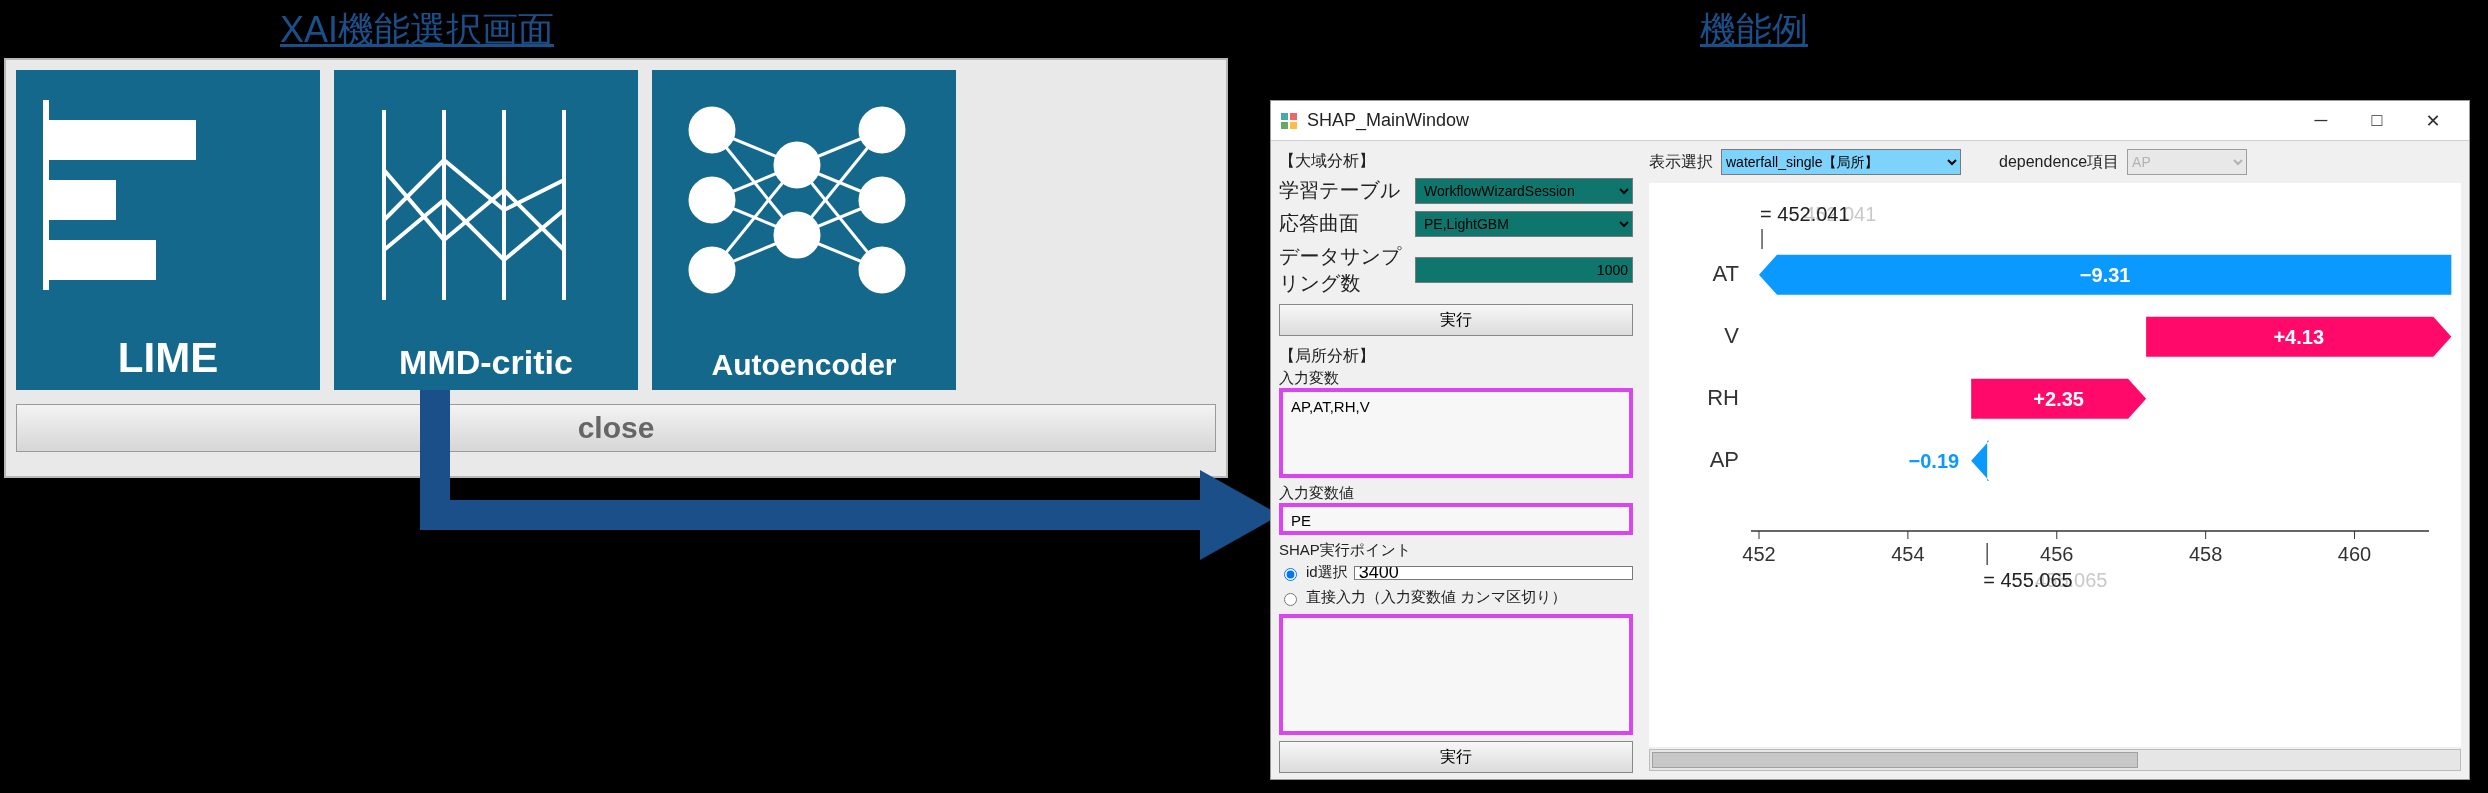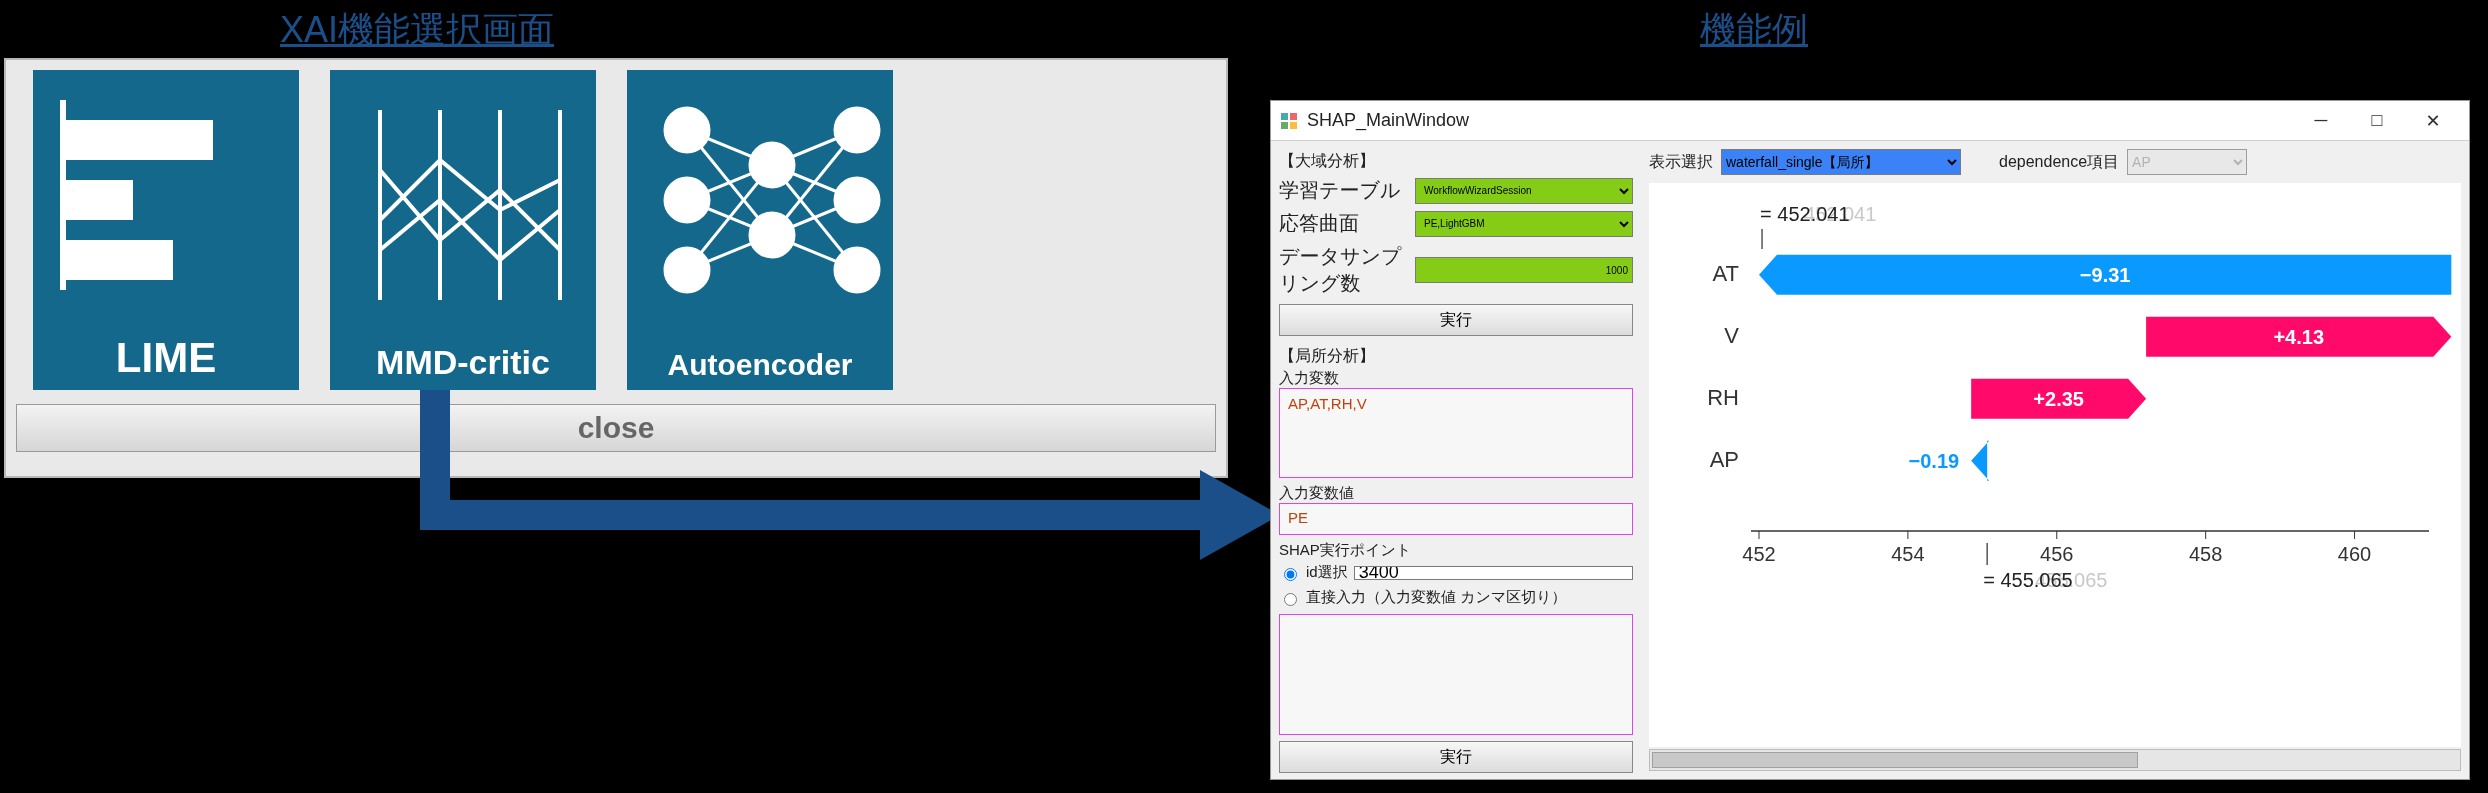--- a/index.html
+++ b/index.html
@@ -38,26 +38,25 @@
     width: 1224px; height: 420px;
     background: #e9e9e9;
     border: 2px solid #b7b7b7;
     padding: 10px 10px 0 10px;
   }
   .tile-row {
     display: flex;
     gap: 14px;
   }
   .tile {
-    width: 266px; height: 320px;
+    width: 304px; height: 320px;
     background: #14688b;
     position: relative;
     color: #fff;
     cursor: pointer;
-    margin-left: 17px;
   }
   .tile.selected {
     outline: 6px solid #e06a24;
     outline-offset: -3px;
   }
   .tile-label {
     position: absolute;
     left: 0; right: 0; bottom: 8px;
     text-align: center;
     font-size: 42px;
@@ -137,37 +136,37 @@
     display: flex; align-items: center;
     margin: 3px 0;
     gap: 6px;
   }
   .form-row label { width: 130px; font-size: 20px; }
   .form-row select,
   .form-row input[type=text] {
     flex: 1;
     height: 26px;
     border: 1px solid #7a7a7a;
-    background: #84cc16;
-    font-size: 10px;
+    background: #0f766e;
+    font-size: 14px;
     padding: 0 4px;
   }
   .form-row input.right { text-align: right; }
   .run-btn {
     width: 100%; height: 32px;
     background: linear-gradient(#f7f7f7,#dcdcdc);
     border: 1px solid #888;
     font-size: 16px;
     cursor: pointer;
     margin-top: 4px;
   }
   .ro-box {
-    border: 1px solid #d946ef;
+    border: 4px solid #d946ef;
     background: #f7f7f7;
-    color: #c2410c;
+    color: #000000;
     padding: 6px 8px;
     font-size: 15px;
   }
   .ro-box.tall { height: 90px; }
   .ro-box.short { height: 32px; line-height:16px; }
   .ro-box.flex { flex:1; margin-top:4px; }
 
   .radio-row { display:flex; align-items:center; gap:6px; margin:3px 0; font-size:15px;}
   .radio-row input[type=text]{ flex:1; height:14px; border:1px solid #7a7a7a; padding:0 4px; font-size:18px;}
 
@@ -178,21 +177,21 @@
     position: relative;
     padding: 8px;
     display:flex; flex-direction:column;
   }
   .top-controls {
     display: flex; align-items: center; gap: 8px;
     font-size: 16px;
     margin-bottom: 4px;
   }
   .top-controls select {
-    height: 26px; border:1px solid #7a7a7a; font-size:14px; background:#3b82f6;
+    height: 26px; border:1px solid #7a7a7a; font-size:14px; background:#7dd3fc;
   }
   .top-controls select:disabled { background:#e6e6e6; color:#999; }
 
   .chart-area {
     flex:1;
     background: #fff;
     border: none;
     position: relative;
     margin-top: 4px;
   }

